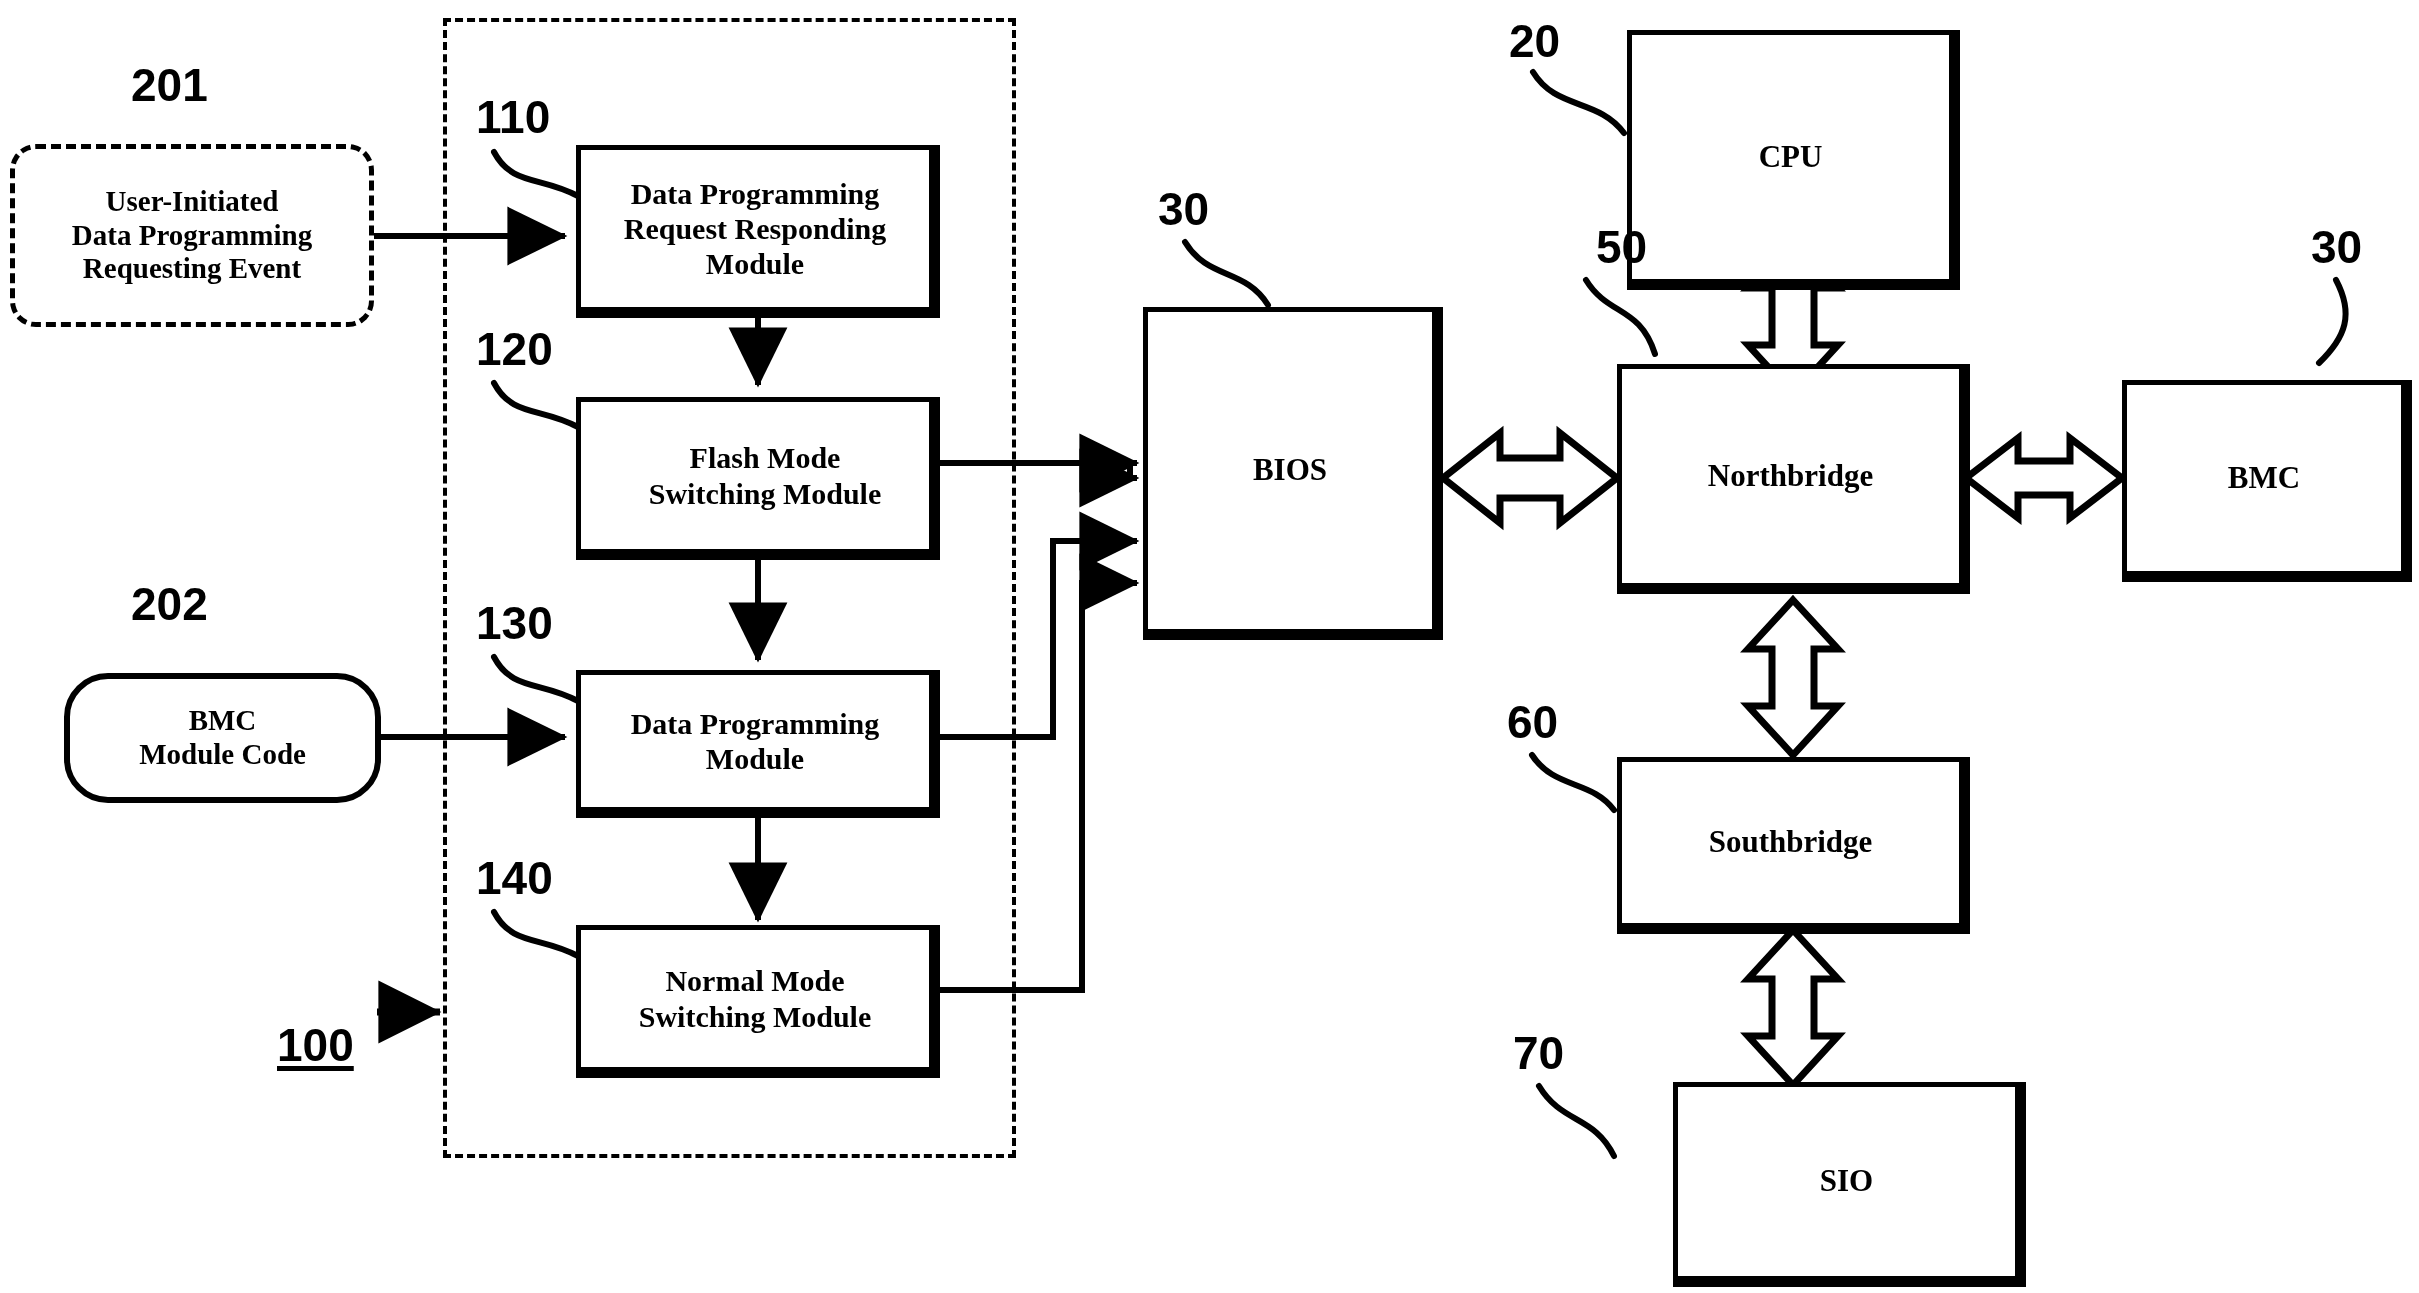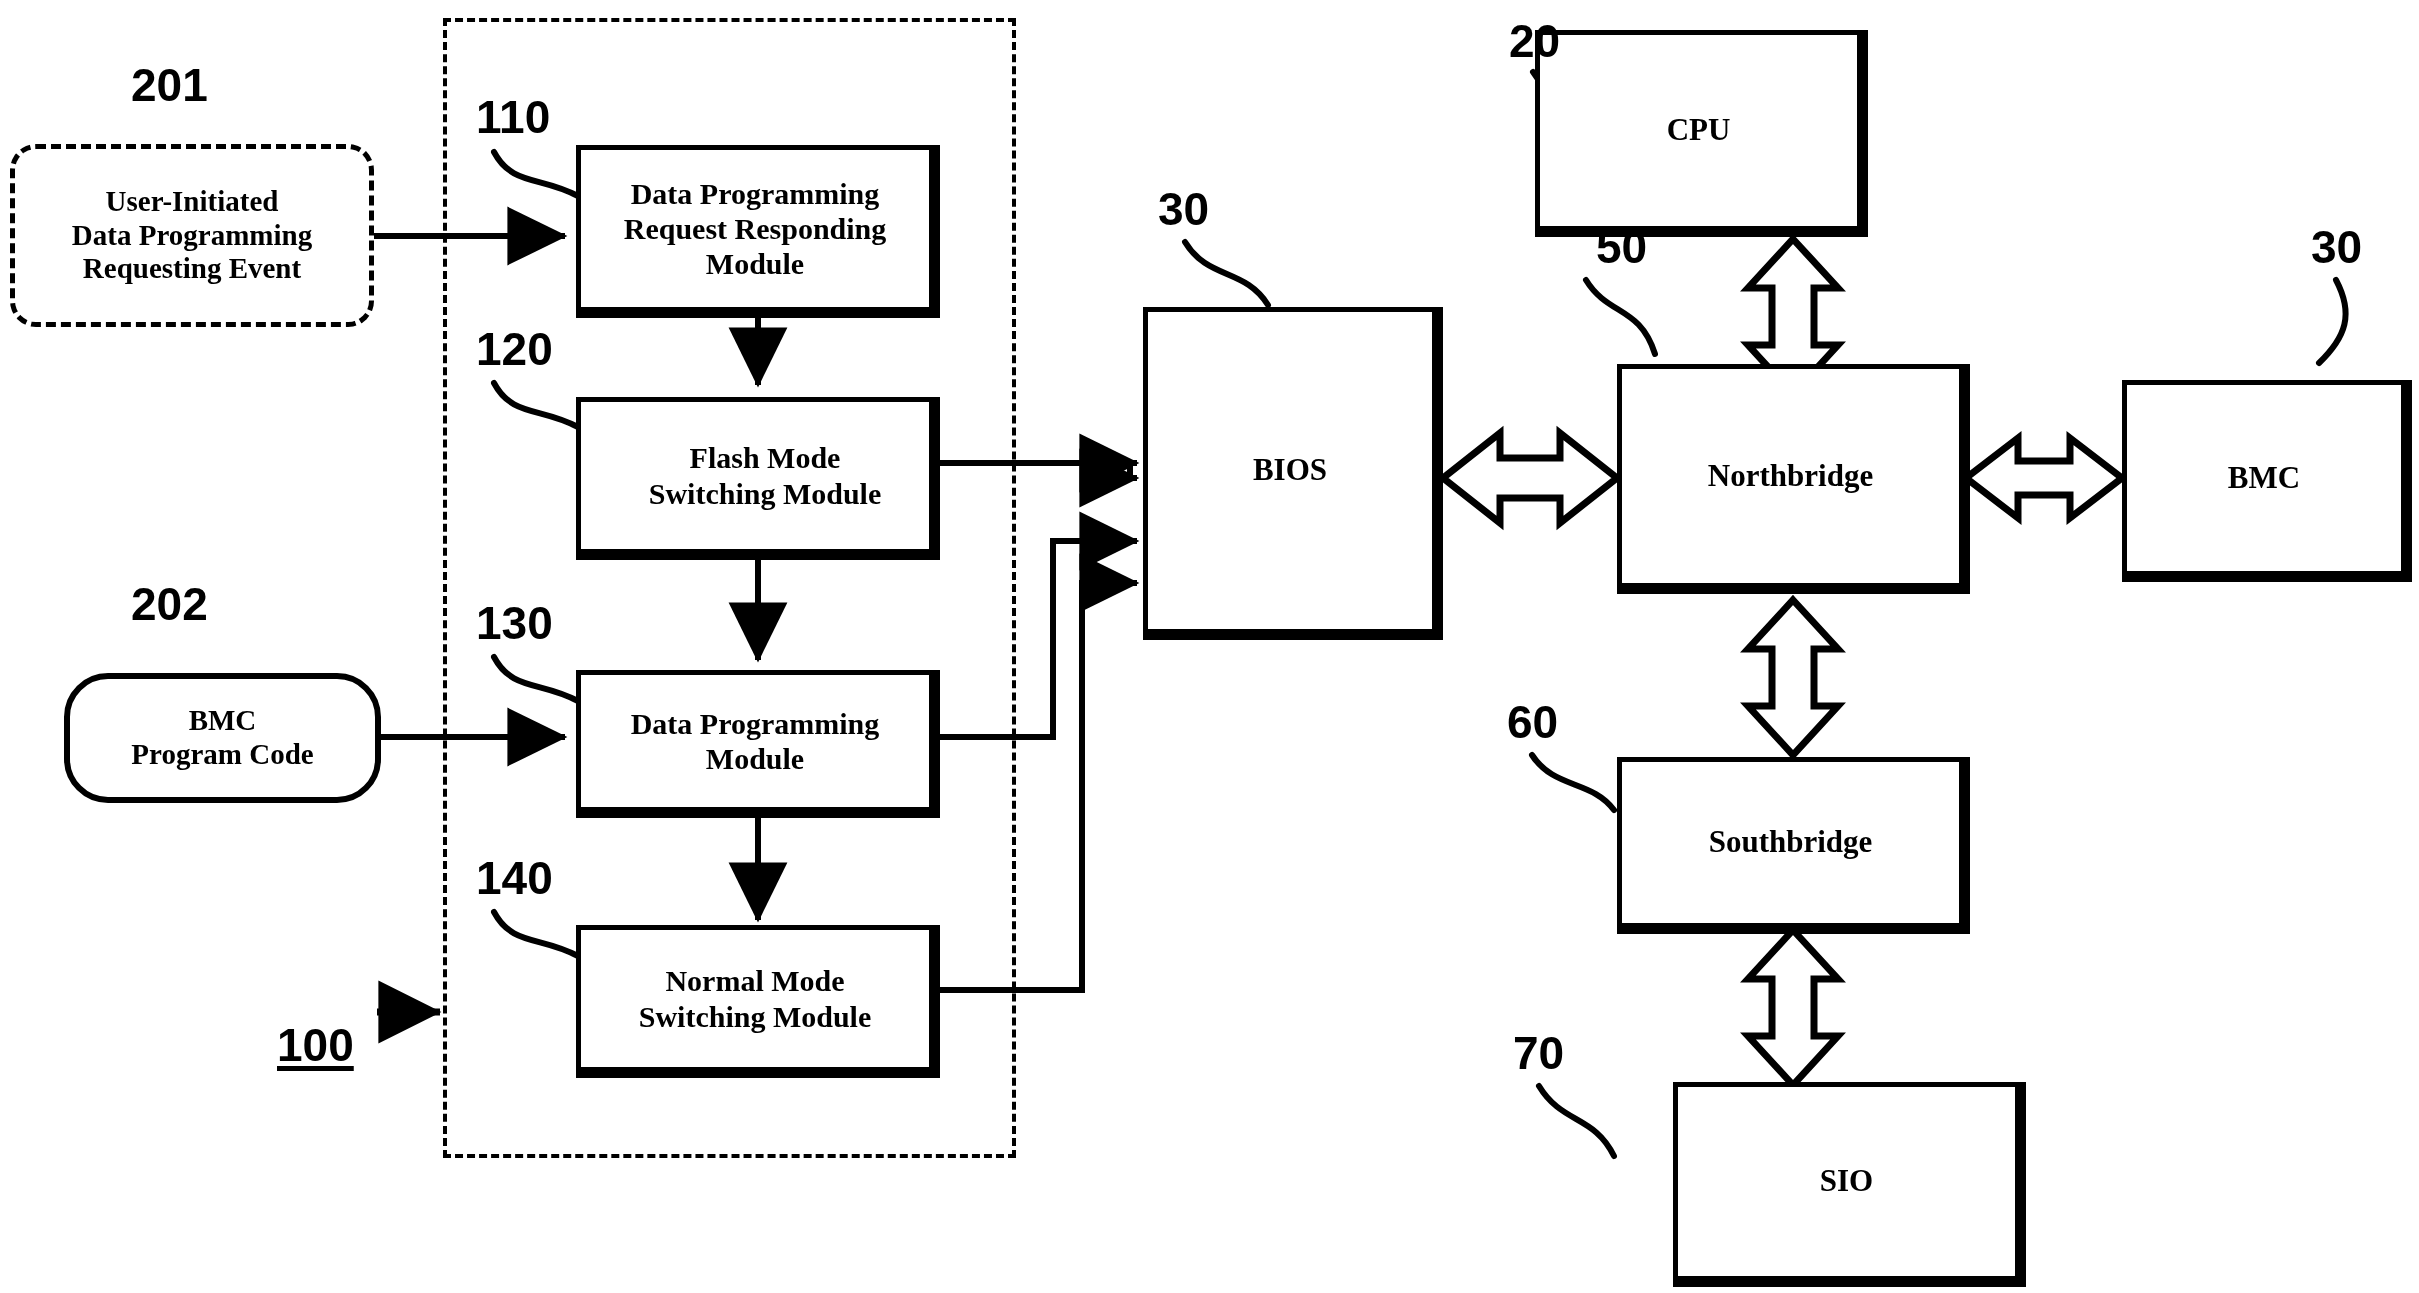--- a/index.html
+++ b/index.html
@@ -207,21 +207,21 @@
     <span class="label">
       <span>User-Initiated</span><br>
       <span>Data Programming</span><br>
       <span>Requesting Event</span>
     </span>
   </div>
 
   <div class="node solid-round" style="left:64px; top:673px; width:317px; height:130px;">
     <span class="label">
       <span>BMC</span><br>
-      <span>Program Code</span>
+      <span>Module Code</span>
     </span>
   </div>
 
   <div class="node shadowbox module" style="left:576px; top:145px; width:364px; height:173px;">
     <span class="label">
       <span>Data Programming</span><br>
       <span>Request Responding</span><br>
       <span>Module</span>
     </span>
   </div>
@@ -244,21 +244,21 @@
     <span class="label">
       <span>Normal Mode</span><br>
       <span>Switching Module</span>
     </span>
   </div>
 
   <div class="node shadowbox hw" style="left:1143px; top:307px; width:300px; height:333px;">
     <span class="label">BIOS</span>
   </div>
 
-  <div class="node shadowbox hw" style="left:1535px; top:30px; width:333px; height:207px;">
+  <div class="node shadowbox hw" style="left:1627px; top:30px; width:333px; height:260px;">
     <span class="label">CPU</span>
   </div>
 
   <div class="node shadowbox hw" style="left:1617px; top:364px; width:353px; height:230px;">
     <span class="label">Northbridge</span>
   </div>
 
   <div class="node shadowbox hw" style="left:2122px; top:380px; width:290px; height:202px;">
     <span class="label">BMC</span>
   </div>

